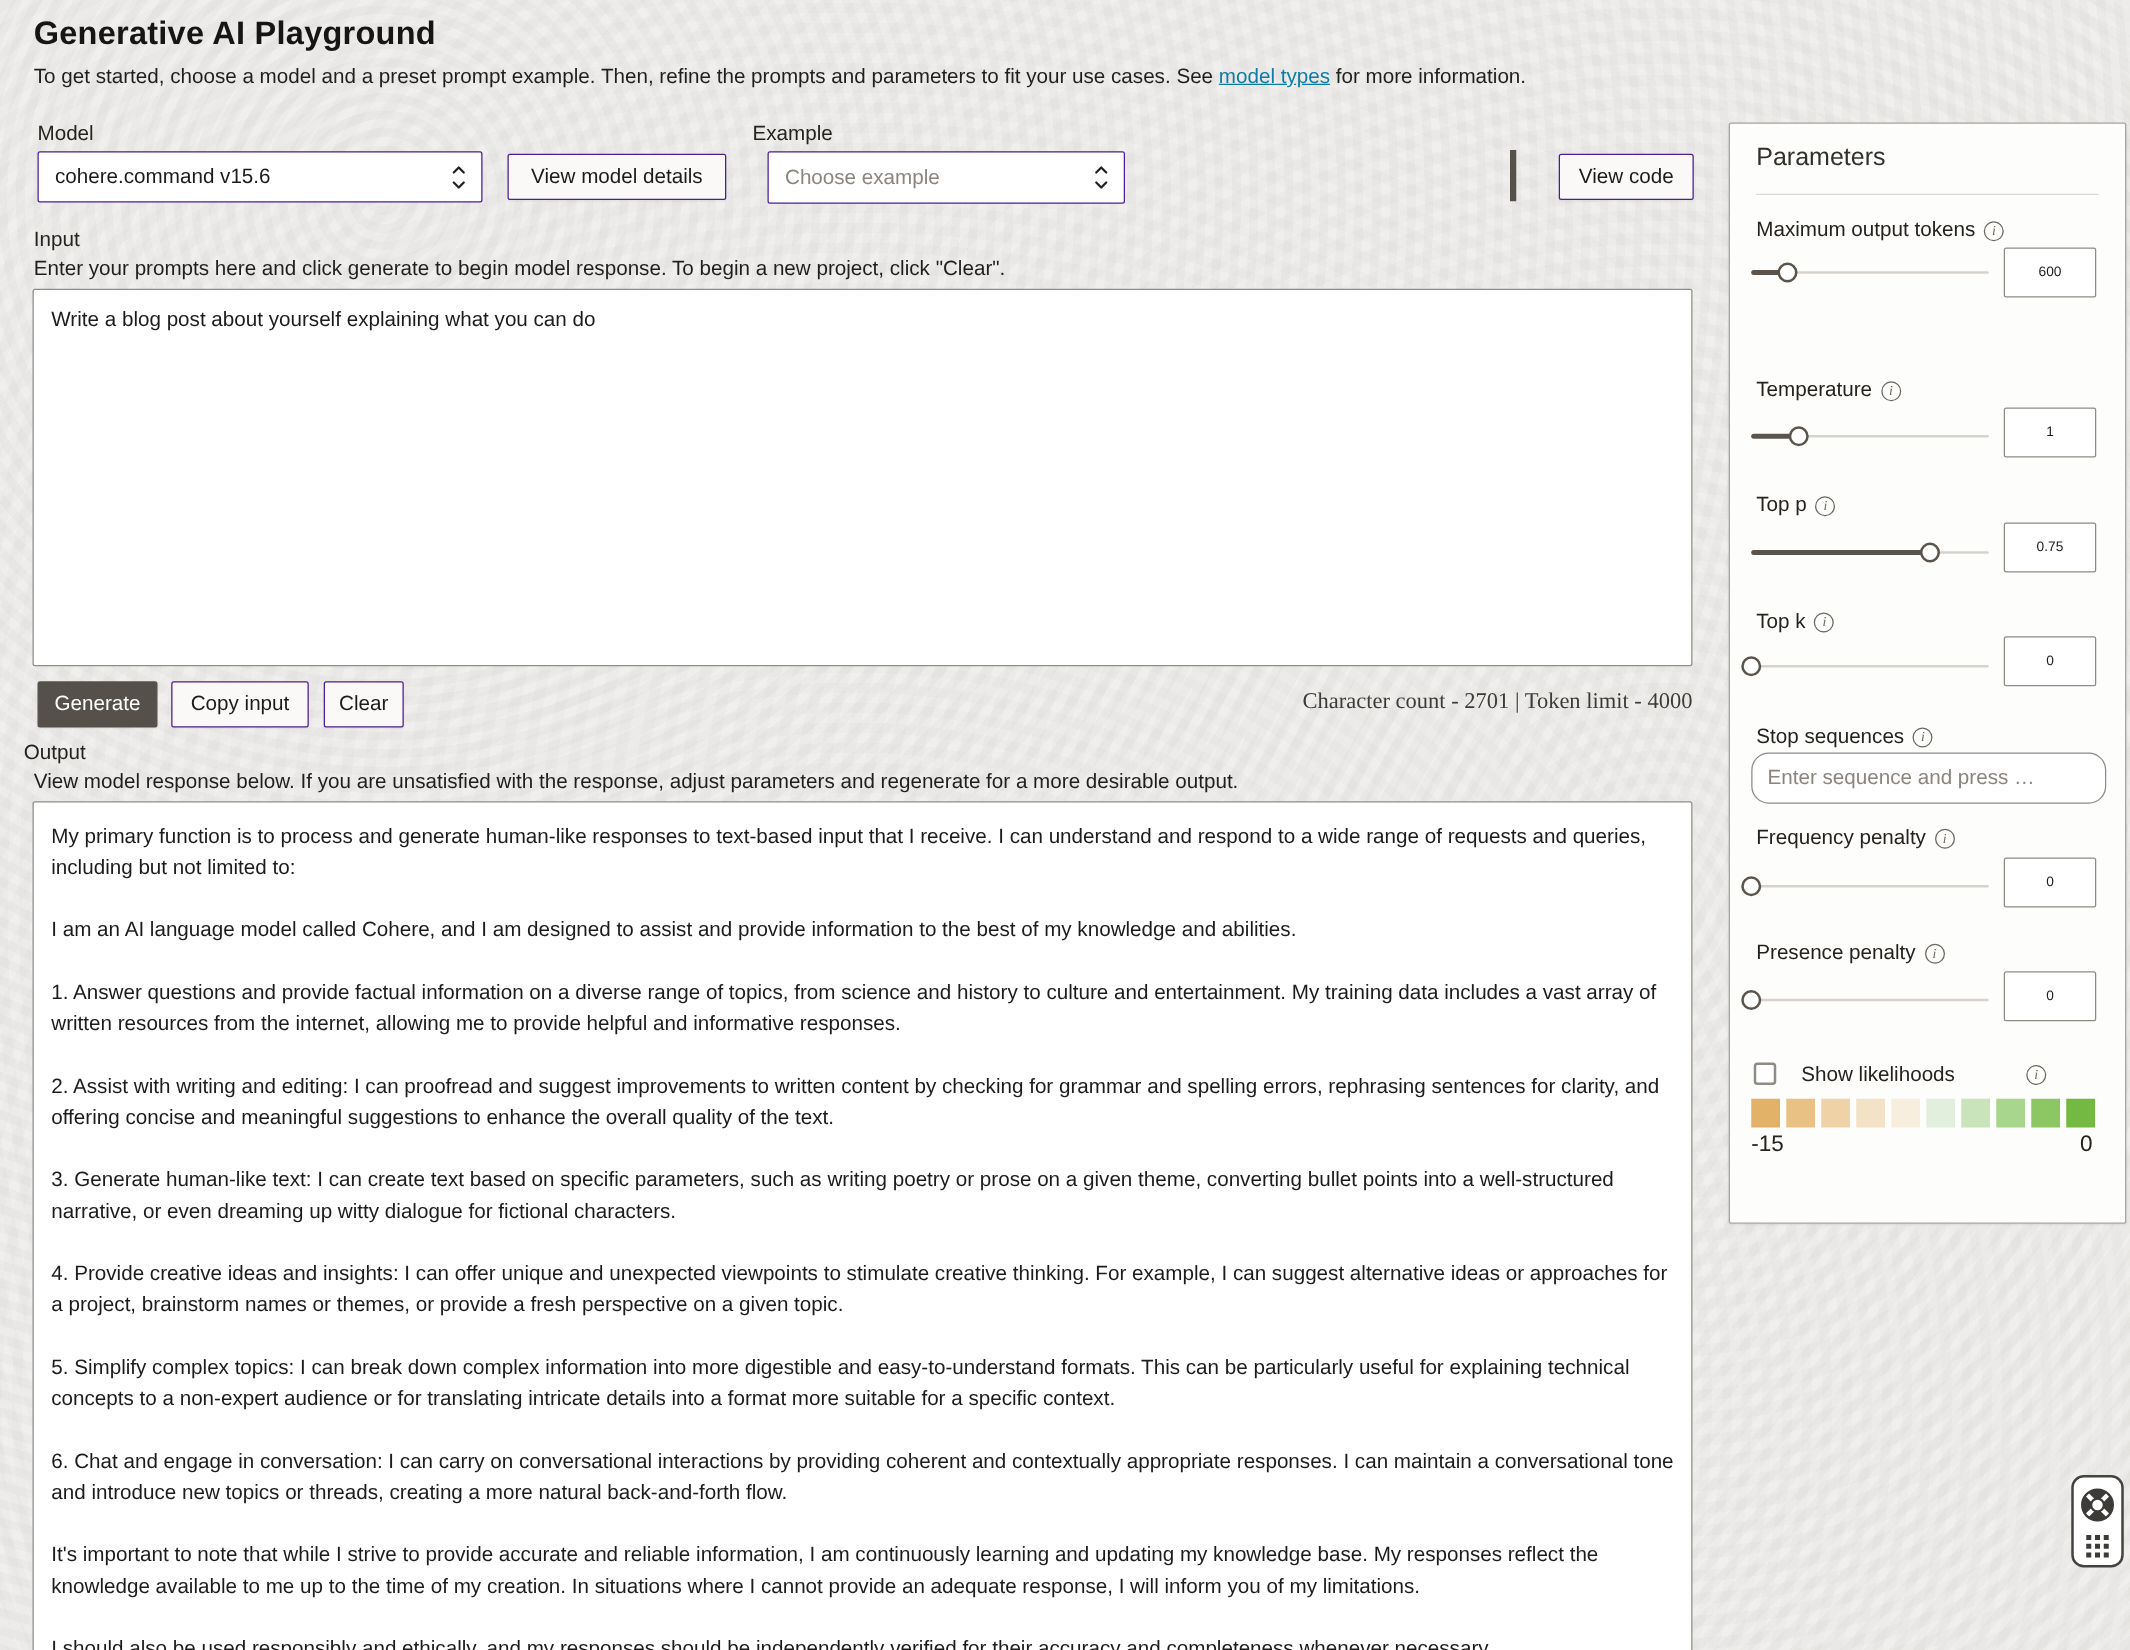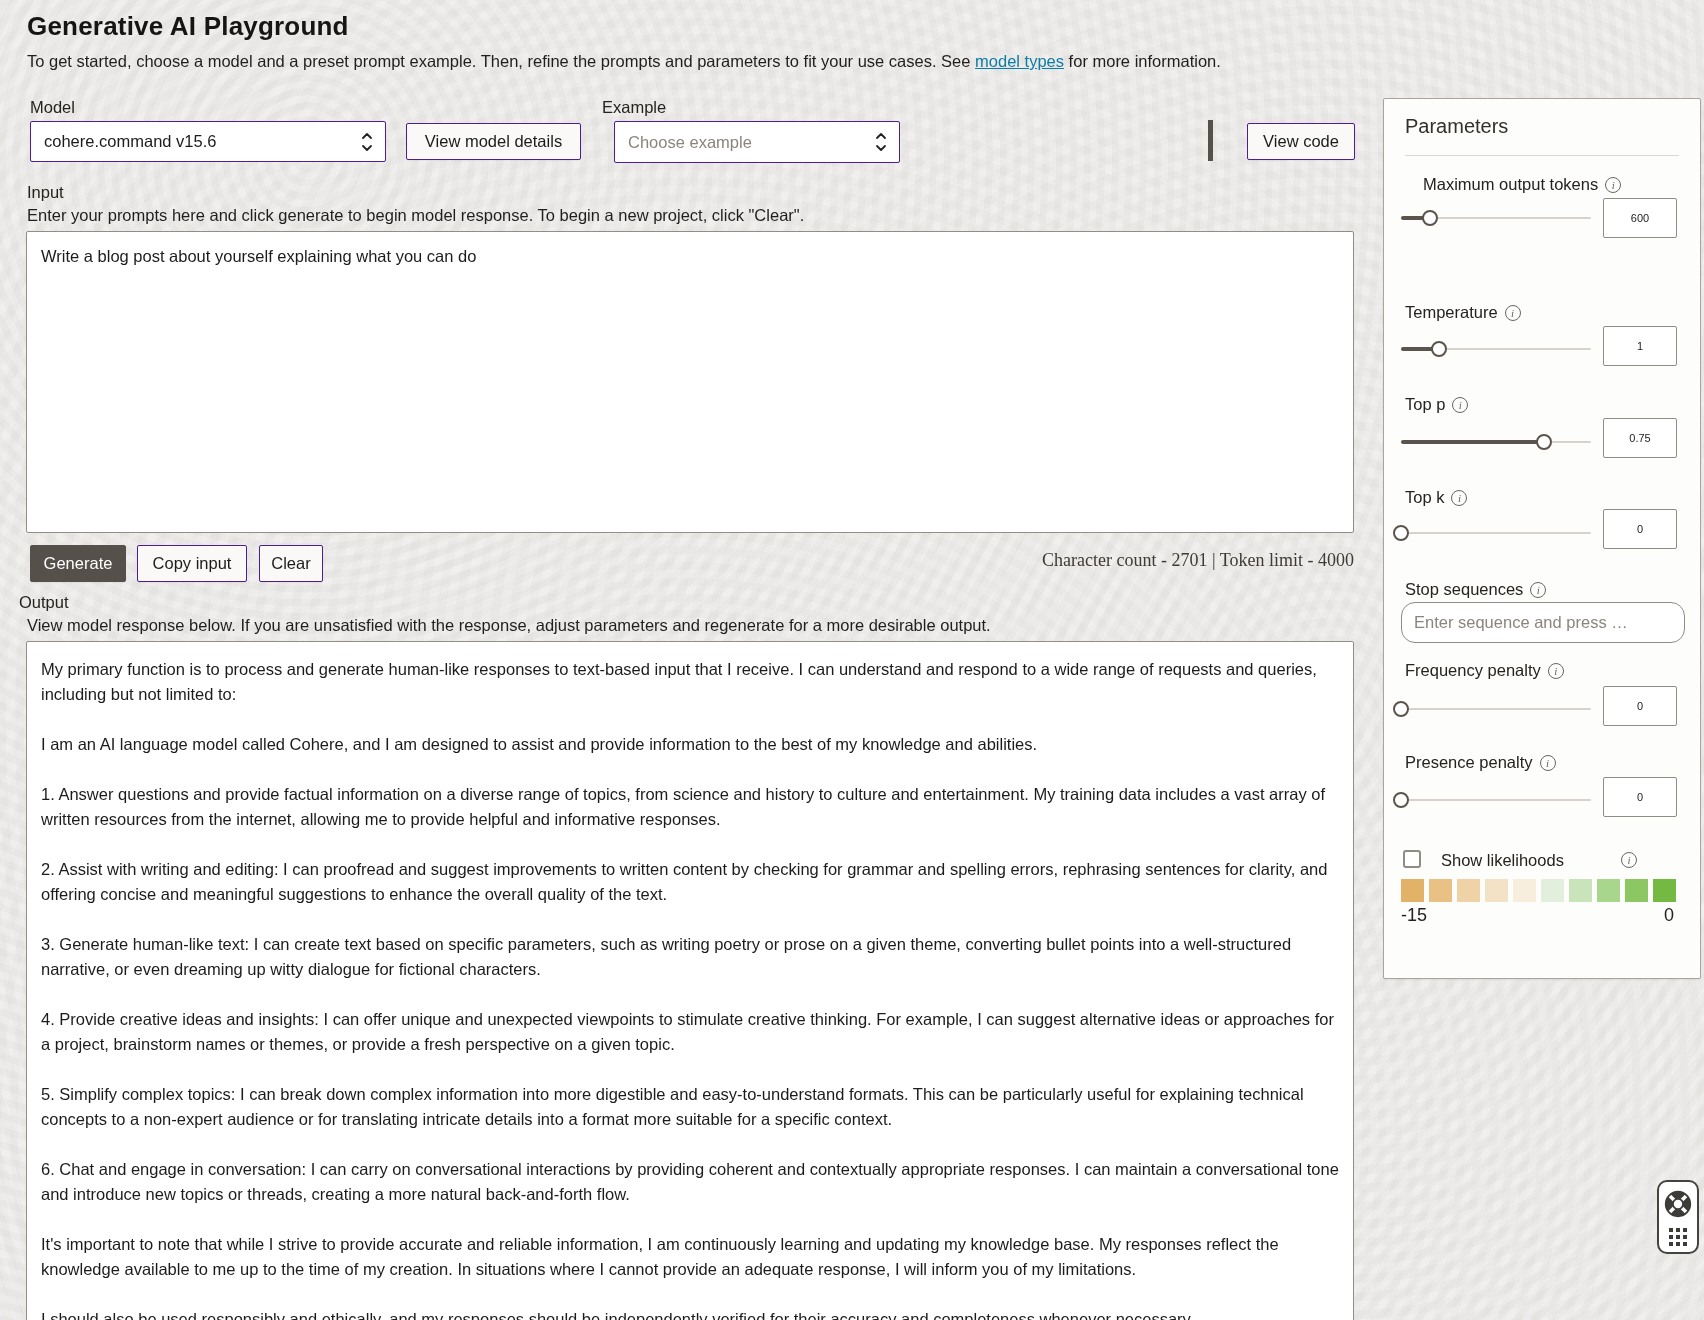--- a/index.html
+++ b/index.html
@@ -163,21 +163,21 @@
     <div class="out-p">6. Chat and engage in conversation: I can carry on conversational interactions by providing coherent and contextually appropriate responses. I can maintain a conversational tone and introduce new topics or threads, creating a more natural back-and-forth flow.</div>
     <div class="out-p">It's important to note that while I strive to provide accurate and reliable information, I am continuously learning and updating my knowledge base. My responses reflect the knowledge available to me up to the time of my creation. In situations where I cannot provide an adequate response, I will inform you of my limitations.</div>
     <div class="out-p">I should also be used responsibly and ethically, and my responses should be independently verified for their accuracy and completeness whenever necessary.</div>
   </div>
 
   <div class="abs params">
     <div class="inner">
       <div class="params-title">Parameters</div>
       <div class="params-divider"></div>
 
-      <div class="p-label" style="left:39px; top:76px;text-align:right;">
+      <div class="p-label" style="left:21px; top:76px;text-align:right;">
         <span>Maximum output tokens</span>
         <span class="info">i</span>
       </div>
       <div class="slider" style="left: 17px; top: 111px; --pct: 15%;">
         <div class="track"></div>
           <div class="fill"></div>
           <div class="handle"></div>
       </div>
       <div class="num-input" style="left:219px; top:99px;">600</div>
 

